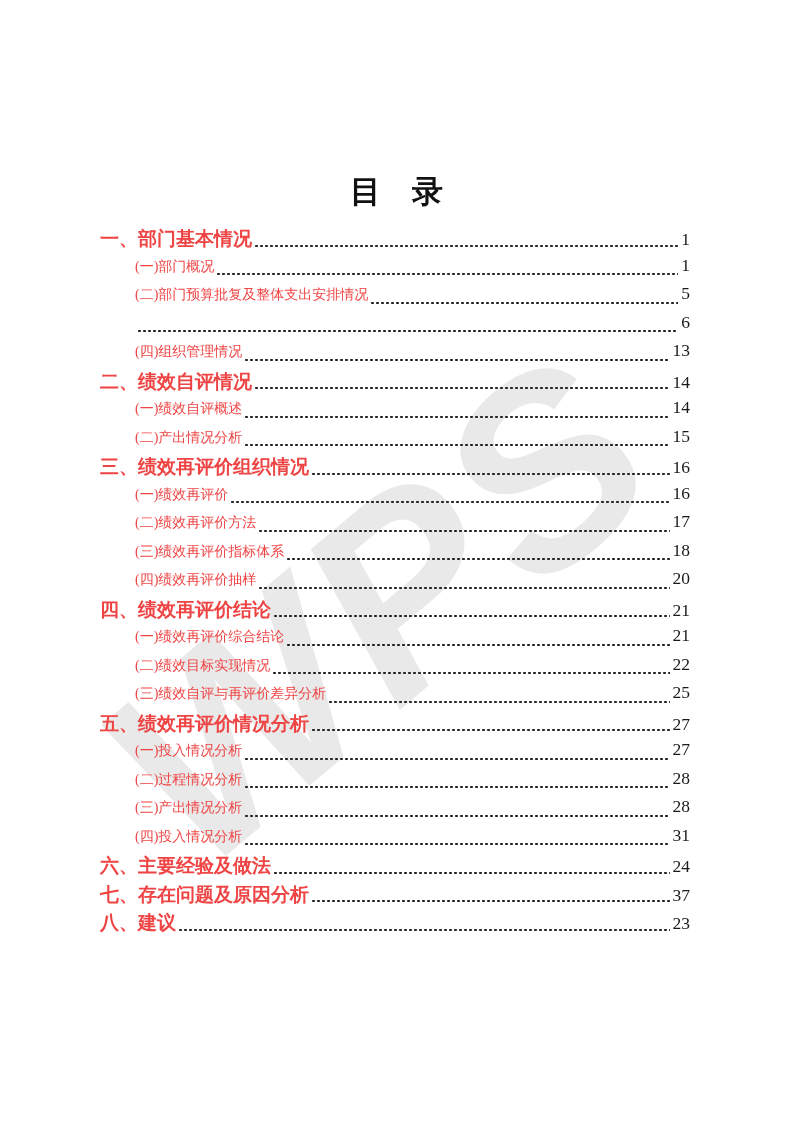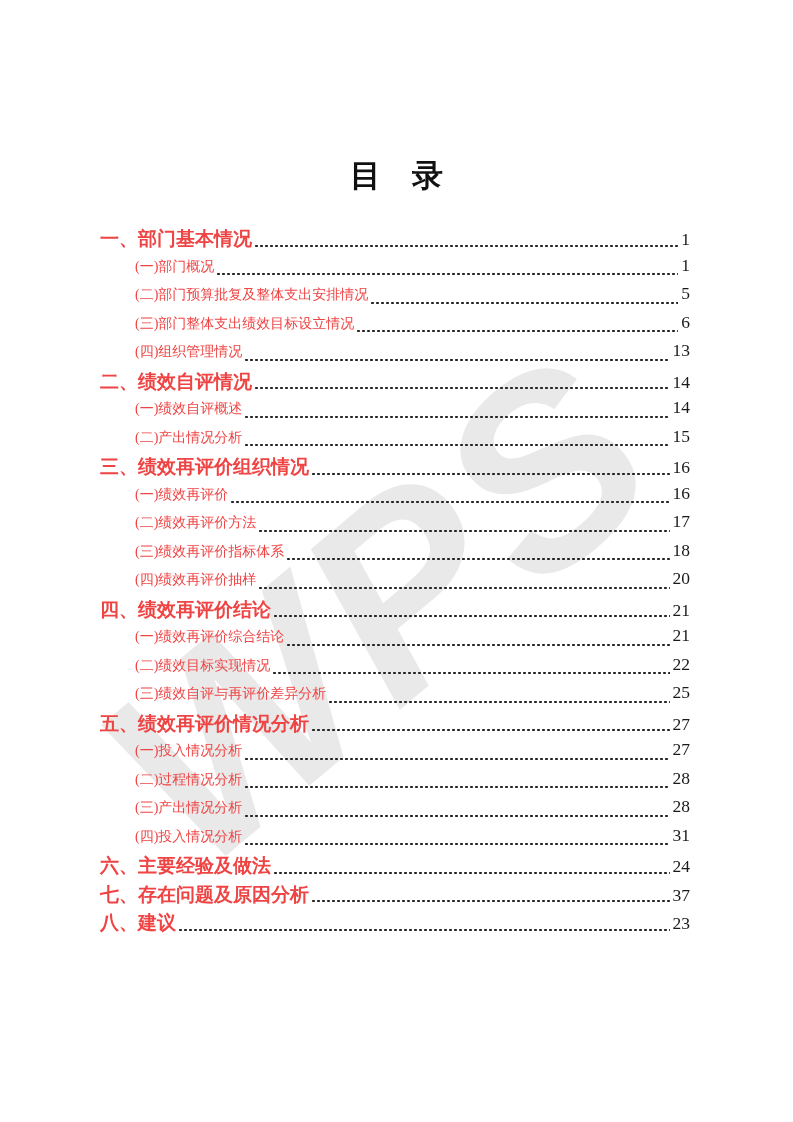--- a/index.html
+++ b/index.html
@@ -32,21 +32,21 @@
     letter-spacing: 6px;
     color: #e9e9e9;
     user-select: none;
     z-index: 0;
   }
   .doc-title {
     position: absolute;
     top: 155px;
     left: 0;
     right: 0;
-    margin: 0;
+    margin: 16px;
     text-align: center;
     font-size: 31px;
     font-weight: 700;
     color: #111111;
     z-index: 1;
   }
   .toc {
     position: absolute;
     top: 226px;
     left: 100px;
@@ -110,21 +110,20 @@
         <span class="label">(一)部门概况</span>
         <span class="leader"></span>
         <span class="pagenum">1</span>
       </div>
       <div class="toc-row lvl2">
         <span class="label">(二)部门预算批复及整体支出安排情况</span>
         <span class="leader"></span>
         <span class="pagenum">5</span>
       </div>
       <div class="toc-row lvl2">
-        <span class="label">(三)部门整体支出绩效目标设立情况</span>
         <span class="leader"></span>
         <span class="pagenum">6</span>
       </div>
       <div class="toc-row lvl2">
         <span class="label">(四)组织管理情况</span>
         <span class="leader"></span>
         <span class="pagenum">13</span>
       </div>
       <div class="toc-row lvl1">
         <span class="label">二、绩效自评情况</span>

